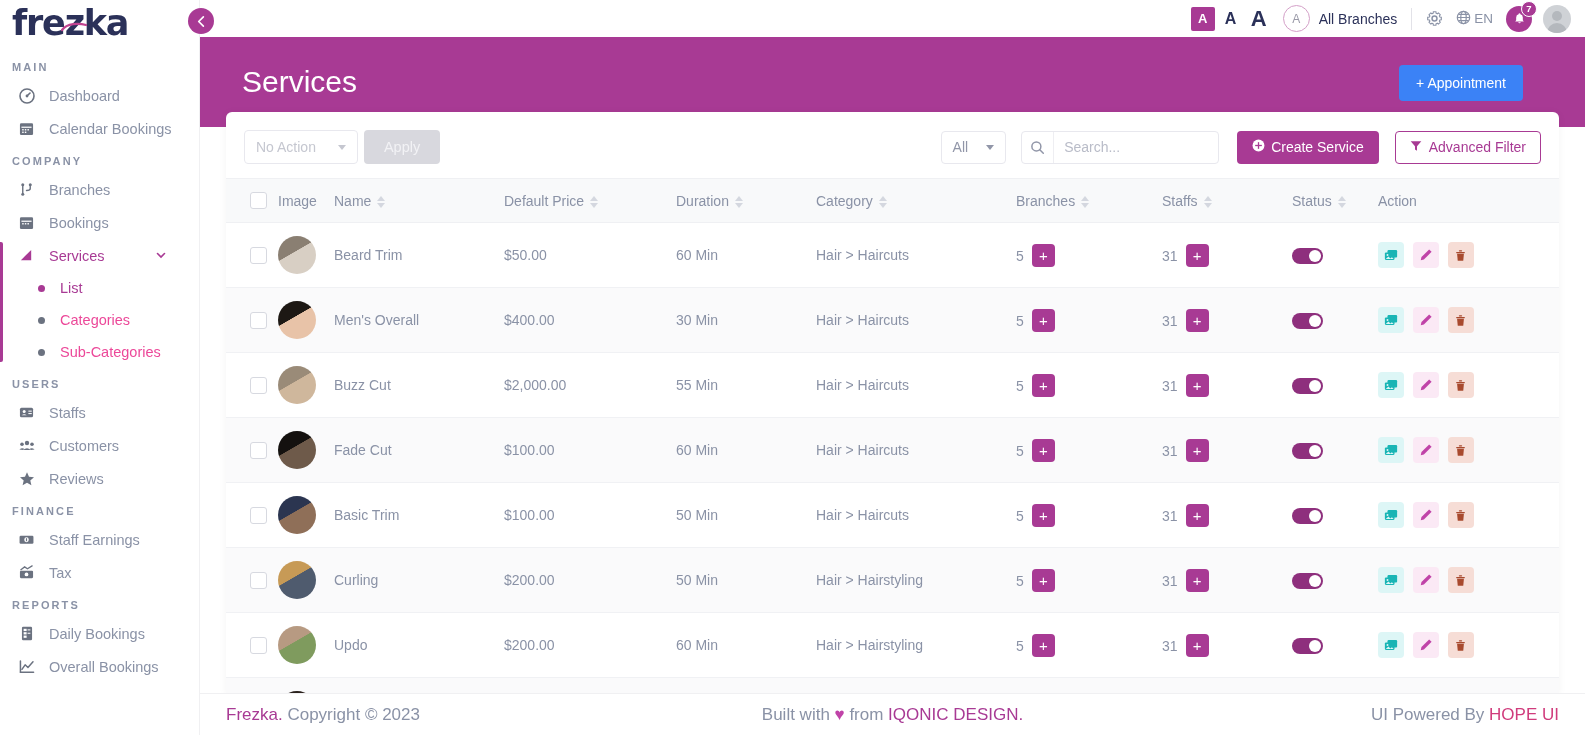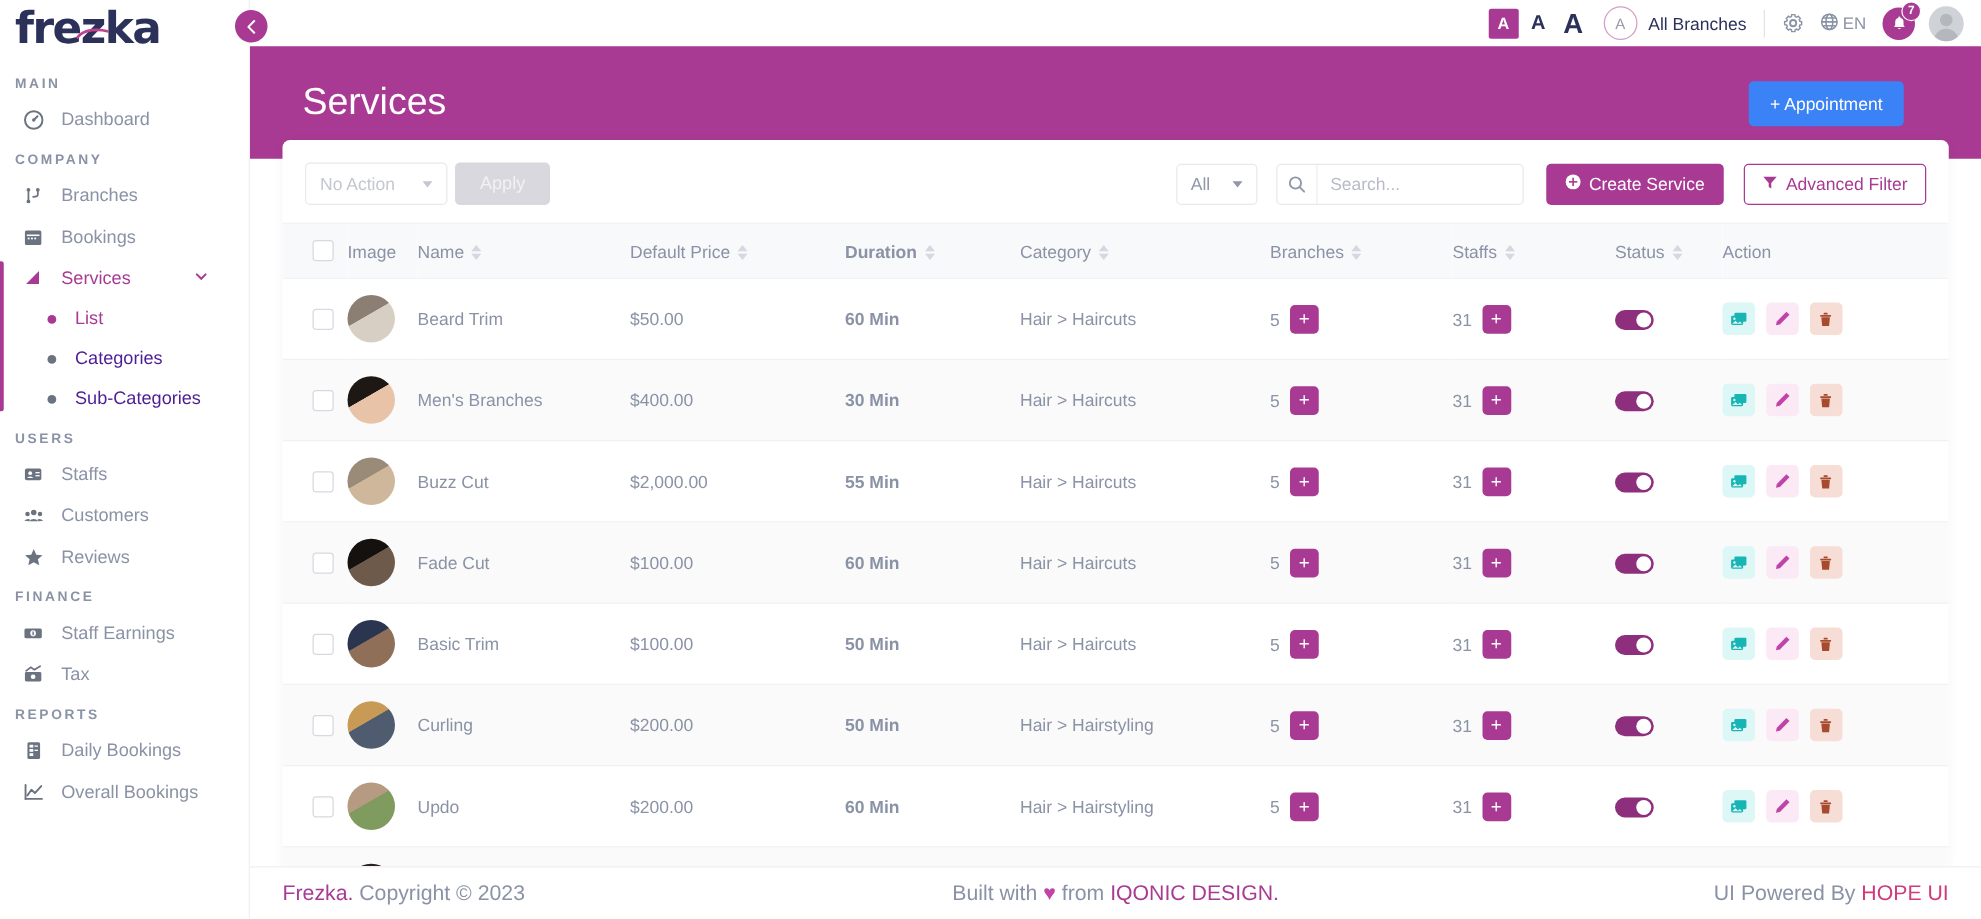--- a/index.html
+++ b/index.html
@@ -44,21 +44,21 @@
   .nav-item.active { color: #a83a94; }
   .nav-item.active .ni-ico { color: #a83a94; }
   .nav-item .chev { margin-left: auto; margin-right: 22px; color: #a83a94; }
   .submenu-wrap { position: relative; }
   .submenu-wrap::before {
     content: ""; position: absolute; left: 0; top: -30px; bottom: 6px;
     width: 3px; background: #a83a94; border-radius: 0 2px 2px 0;
   }
   .sub-item {
     display: flex; align-items: center; gap: 15px;
-    padding: 8px 10px 8px 38px; color: #4c1d95; font-size: 14.5px; cursor: pointer;
+    padding: 8px 10px 8px 38px; color: #ec4899; font-size: 14.5px; cursor: pointer;
   }
   .sub-item .dot {
     width: 7px; height: 7px; border-radius: 50%; background: #6b7280;
     flex: 0 0 7px;
   }
   .sub-item.active { color: #a83a94; }
   .sub-item.active .dot { background: #a83a94; }
 
   
   .main { flex: 1; position: relative; background: #ffffff; min-width: 0; }
@@ -208,21 +208,21 @@
   .sort-ico i.dn { border-top: 5px solid #a9b0c0; }
   tbody td {
     font-size: 14px; color: #8a92a6; padding: 13px 0;
     border-bottom: 1px solid #f0f1f4; vertical-align: middle;
   }
   tbody tr:nth-child(even) { background: #fafafb; }
   .c-chk { width: 52px; padding-left: 24px !important; }
   .c-img { width: 56px; }
   .c-name { width: 170px; }
   .c-price { width: 172px; }
-  .c-dur { width: 140px; font-weight: bold; }
+  .c-dur { width: 140px; }
   .c-cat { width: 200px; }
   .c-br { width: 146px; }
   .c-staff { width: 130px; }
   .c-status { width: 86px; }
   .c-act { }
   .chkbox {
     width: 17px; height: 17px; border: 1px solid #d7d9e0; border-radius: 3px;
     background: #fff; cursor: pointer; display: block;
   }
   .thumb {
@@ -286,20 +286,34 @@
       <div class="nav-section">MAIN</div>
       <div class="nav-item">
         <span class="ni-ico">
           <svg width="16" height="16" viewBox="0 0 16 16" fill="currentColor">
               <circle cx="8" cy="8" r="7" fill="none" stroke="currentColor" stroke-width="1.6"></circle>
               <path d="M8 8 L11 5" stroke="currentColor" stroke-width="1.6" stroke-linecap="round"></path>
               <circle cx="8" cy="8" r="1.4"></circle>
             </svg>
         </span>
         <span>Dashboard</span>
+      </div>
+      <div class="nav-item">
+        <span class="ni-ico">
+          <svg width="15" height="15" viewBox="0 0 16 16" fill="currentColor">
+              <rect x="1" y="2.5" width="14" height="12.5" rx="1.4"></rect>
+              <rect x="2.6" y="6" width="10.8" height="1.3" fill="#fff"></rect>
+              <rect x="3.4" y="8.6" width="1.6" height="1.5" fill="#fff"></rect>
+              <rect x="6.2" y="8.6" width="1.6" height="1.5" fill="#fff"></rect>
+              <rect x="9" y="8.6" width="1.6" height="1.5" fill="#fff"></rect>
+              <rect x="3.4" y="11.3" width="1.6" height="1.5" fill="#fff"></rect>
+              <rect x="6.2" y="11.3" width="1.6" height="1.5" fill="#fff"></rect>
+            </svg>
+        </span>
+        <span>Calendar Bookings</span>
       </div>
 
       <div class="nav-section">COMPANY</div>
       <div class="nav-item">
         <span class="ni-ico">
           <svg width="15" height="15" viewBox="0 0 16 16" fill="none" stroke="currentColor" stroke-width="1.5">
               <circle cx="4" cy="3" r="1.6" fill="currentColor" stroke="none"></circle>
               <circle cx="12" cy="3" r="1.6" fill="currentColor" stroke="none"></circle>
               <circle cx="4" cy="13" r="1.6" fill="currentColor" stroke="none"></circle>
               <path d="M4 4.6 V11.4 M12 4.6 V7 Q12 9 8 9" stroke-linecap="round"></path>
@@ -605,21 +619,21 @@
                     </svg>
       </span></td>
               </tr>
               <tr>
     <td class="c-chk">
       <span class="chkbox"></span>
                 </td>
     <td class="c-img">
       <span class="thumb" style="background:linear-gradient(150deg, #1d1814 0%, #1d1814 42%, #e8c3a8 43%, #e8c3a8 100%)"></span>
                 </td>
-    <td class="c-name">Men's Branches</td>
+    <td class="c-name">Men's Overall</td>
     <td class="c-price">$400.00</td>
     <td class="c-dur">30 Min</td>
     <td class="c-cat">Hair &gt; Haircuts</td>
     <td class="c-br"><span class="cnt">5</span><span class="pillbtn">+</span></td>
     <td class="c-staff"><span class="cnt">31</span><span class="pillbtn">+</span></td>
     <td class="c-status"><span class="toggle"></span></td>
     <td class="c-act">
       <span class="act-btn act-gal">
         <svg width="14" height="14" viewBox="0 0 16 16" fill="currentColor">
                       <rect x="4" y="2.4" width="11" height="8.4" rx="1.2"></rect>

